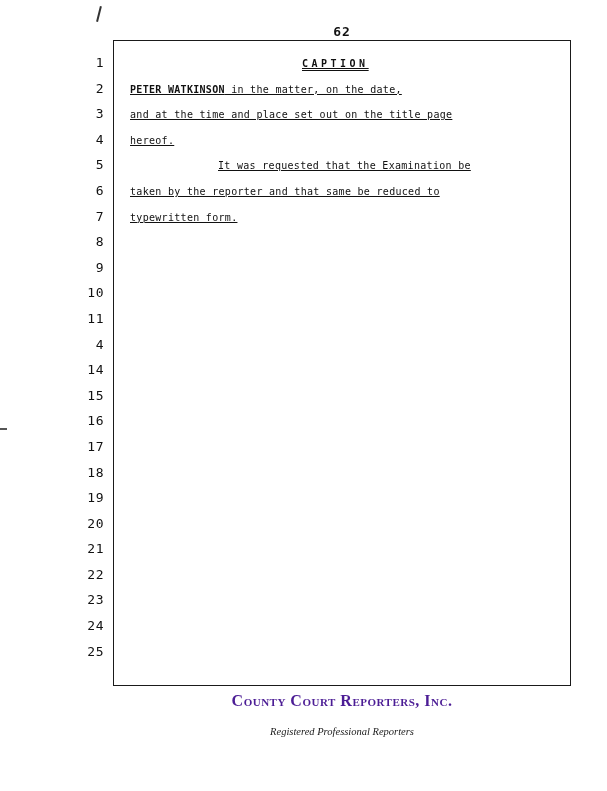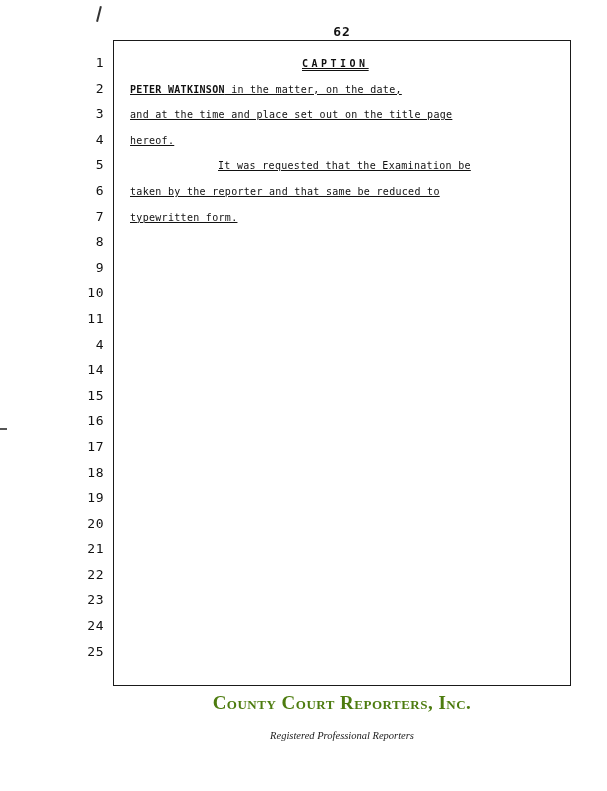--- a/index.html
+++ b/index.html
@@ -91,25 +91,25 @@
   
   .footer {
     position: absolute;
     left: 113px;
     top: 692px;
     width: 458px;
     text-align: center;
     font-family: "Liberation Serif", "DejaVu Serif", serif;
   }
   .company {
-    font-size: 19px;
+    font-size: 16px;
     font-weight: 700;
     font-variant-caps: small-caps;
     letter-spacing: 0.5px;
-    color: #4d7c0f;
+    color: #4c1d95;
   }
   .sub {
     font-size: 10.5px;
     font-style: italic;
     line-height: 12px;
     color: #1a1a1a;
     margin-top: 16px;
   }
 
   

